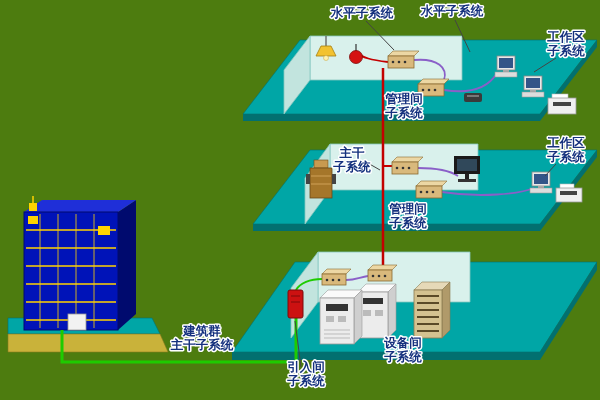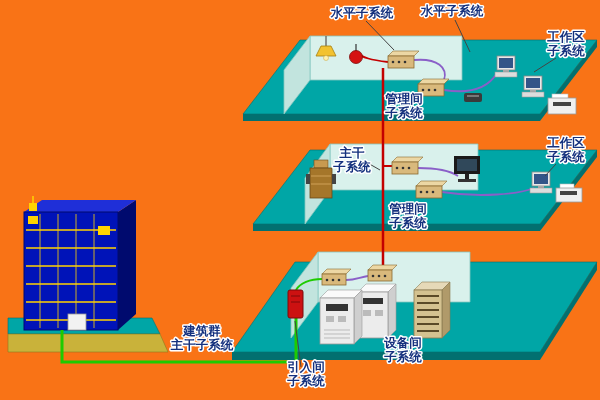--- a/index.html
+++ b/index.html
@@ -1,17 +1,17 @@
 <!DOCTYPE html>
 <html style="--floor: #00a6a6; --floor-edge: #027070; --wall: #d9f1ec; --wall2: #c2e4de; --building: #0013b8; --building-side: #000a6e; --building-roof: #1f2fd8; --building-line: #ffd400; --ground: #c9b23a; --cable-green: #1ecb00; --cable-red: #c40000; --cable-purple: #8a5fc8; --label: #15317e; --device-tan: #d9b97c;"><head>
 <meta charset="utf-8">
 <style>
   html,body { margin:0; padding:0; background:#ffffff; }
   .stage {
-    position:relative; width:600px; height:400px; background:#f97316;
+    position:relative; width:600px; height:400px; background:#4d7c0f;
     font-family:"Liberation Sans", sans-serif; overflow:hidden;
   }
   svg { display:block; }
   .slab   { fill:var(--floor); stroke:#027070; stroke-width:0.6; }
   .edge   { fill:var(--floor-edge); }
   .wall   { fill:var(--wall);  stroke:#86c8c0; stroke-width:0.8; }
   .wall2  { fill:var(--wall2); stroke:#86c8c0; stroke-width:0.8; }
   .lbl {
     font-size:12.5px; font-weight:bold; fill:var(--label);
     paint-order:stroke; stroke:#ffffff; stroke-width:3px; stroke-linejoin:round;

